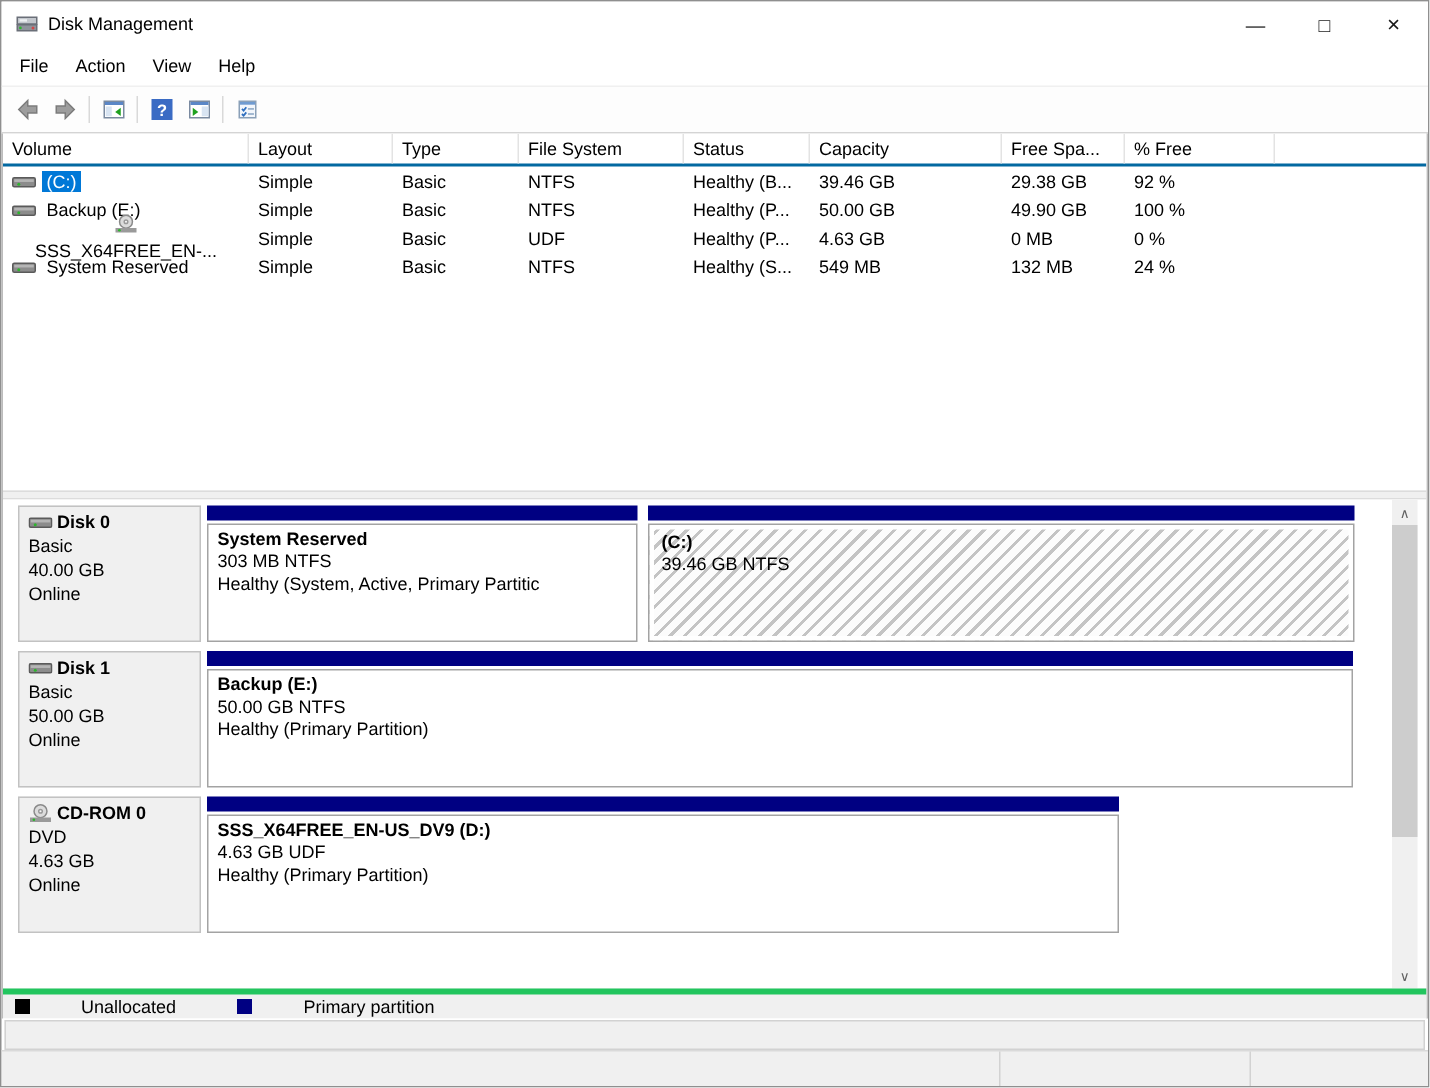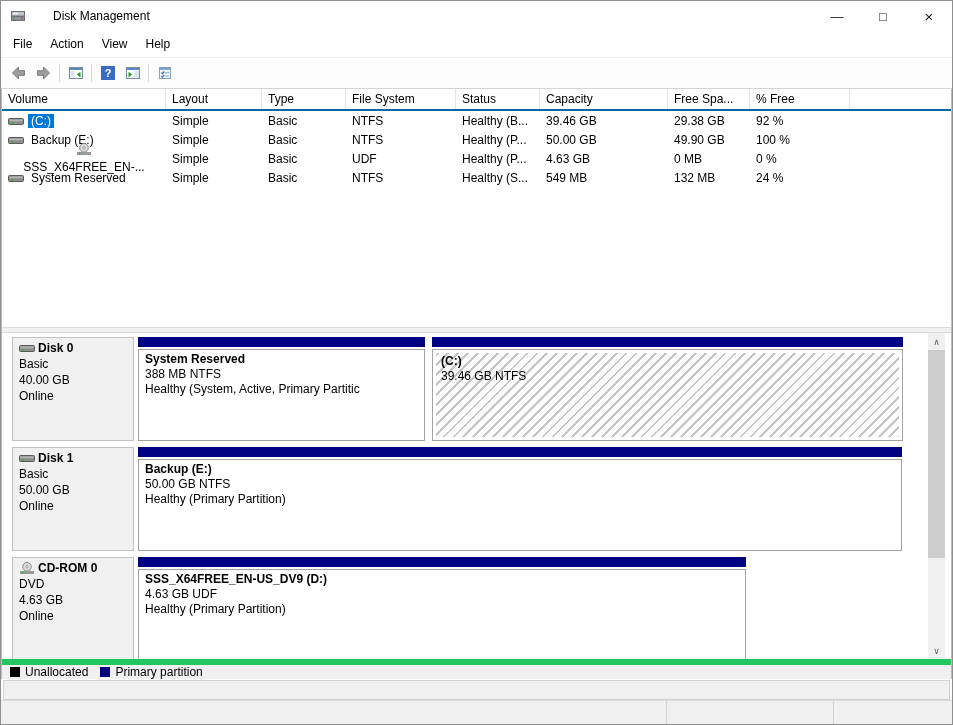--- a/index.html
+++ b/index.html
@@ -1,20 +1,20 @@
 <!DOCTYPE html>
 <html><head>
 <meta charset="utf-8">
 <style>
   * { margin:0; padding:0; box-sizing:border-box; }
   body { background:#e8e8e8; font-family:"Liberation Sans", sans-serif; font-size:12px; color:#000; }
   .window { width:953px; height:725px; background:#fff; border:1px solid #8f8f8f; display:flex; flex-direction:column; overflow:hidden; }
 
   
-  .titlebar { height:30px; display:flex; align-items:center; background:#fff; flex:none;gap:21px; }
+  .titlebar { height:30px; display:flex; align-items:center; background:#fff; flex:none; }
   .title-icon { margin:0 6px 0 9px; display:flex; }
   .title-text { flex:1; font-size:12px; }
   .tb-controls { display:flex; height:100%; }
   .ctrl { width:46px; height:100%; display:flex; align-items:center; justify-content:center; font-size:13px; color:#1a1a1a; cursor:default; }
 
   
   .menubar { height:26px; display:flex; align-items:center; padding-left:3px; background:#fff; flex:none; }
   .menu-item { padding:4px 9px; cursor:default; }
 
   
@@ -32,40 +32,40 @@
   .td { padding:0 6px; overflow:hidden; white-space:nowrap; flex:none; }
   .vol-cell { display:flex; align-items:center; gap:4px; }
   .vol-label { padding:0 3px; }
   .vol-label.sel { background:#0078d7; color:#fff; }
 
   .splitter { height:6px; background:#f0f0f0; border-top:1px solid #dcdcdc; border-bottom:1px solid #dcdcdc; flex:none; }
 
   
   .graph-pane { flex:1; background:#fff; display:flex; overflow:hidden; }
   .graph-content { flex:1; padding:4px 0 0 10px; overflow:hidden; }
-  .disk-row { display:flex; height:104px; margin-bottom:6px; }
+  .disk-row { display:flex; height:91px; margin-bottom:6px; }
   .disk-label { width:122px; flex:none; background:#f0f0f0; border:1px solid #c2c2c2; padding:3px 6px; overflow:hidden; }
   .disk-name { font-weight:bold; display:flex; align-items:center; gap:3px; white-space:nowrap; }
   .disk-line { margin-top:2px; white-space:nowrap; }
   .parts { display:flex; gap:7px; margin-left:4px; }
   .part { display:flex; flex-direction:column; }
   .part-bar { height:10px; background:#000082; flex:none; margin-bottom:2px; }
   .part-body { flex:1; border:1px solid #a3a3a3; background:#fff; padding:2px 6px; overflow:hidden; white-space:nowrap; }
   .part-body.selected { background:repeating-linear-gradient(135deg,#fcfcfc 0 5px,#c4c4c4 5px 7px); box-shadow:inset 0 0 0 3px #fff; padding:4px 8px; }
   .part-name { font-weight:bold; }
   .part-line { margin-top:1px; }
 
   
   .vscroll { width:17px; flex:none; background:#f0f0f0; display:flex; flex-direction:column; margin-right:6px; }
   .vs-btn { height:17px; flex:none; display:flex; align-items:center; justify-content:center; font-size:9px; color:#606060; }
   .vs-thumb { height:208px; flex:none; background:#cdcdcd; }
   .vs-track { flex:1; }
 
   
-  .legend { height:20px; flex:none; background:#f0f0f0; border-top:6px solid #22c55e; display:flex; align-items:center; padding-left:8px; }
+  .legend { height:20px; flex:none; background:#f0f0f0; border-top:4px solid #22c55e; display:flex; align-items:center; padding-left:8px;gap:29px; }
   .lg-sq { width:10px; height:10px; margin-right:5px; flex:none; }
   .lg-label { margin-right:12px; white-space:nowrap; }
   .sunkbar { height:20px; flex:none; margin:1px 2px 0 2px; border:1px solid #d2d2d2; background:#f0f0f0; }
   .statusbar { height:24px; flex:none; background:#f0f0f0; border-top:1px solid #dadada; display:flex; }
   .sb-seg { border-right:1px solid #d2d2d2; height:100%; }
   .sb-seg.s1 { flex:1; }
   .sb-seg.s2 { width:167px; flex:none; }
   .sb-seg.s3 { width:118px; flex:none; border-right:none; }
 </style>
 </head>
@@ -259,21 +259,21 @@
               </div>
               <div class="disk-line">Basic</div>
               <div class="disk-line">40.00 GB</div>
               <div class="disk-line">Online</div>
             </div>
             <div class="parts">
               <div class="part" style="width: 287px;">
                 <div class="part-bar"></div>
                 <div class="part-body">
                   <div class="part-name">System Reserved</div>
-                  <div class="part-line">388 MB NTFS</div>
+                  <div class="part-line">303 MB NTFS</div>
                   <div class="part-line">Healthy (System, Active, Primary Partitic</div>
                 </div>
               </div>
               <div class="part" style="width: 471px;">
                 <div class="part-bar"></div>
                 <div class="part-body selected">
                   <div class="part-name">(C:)</div>
                   <div class="part-line">39.46 GB NTFS</div>
                 </div>
               </div>

